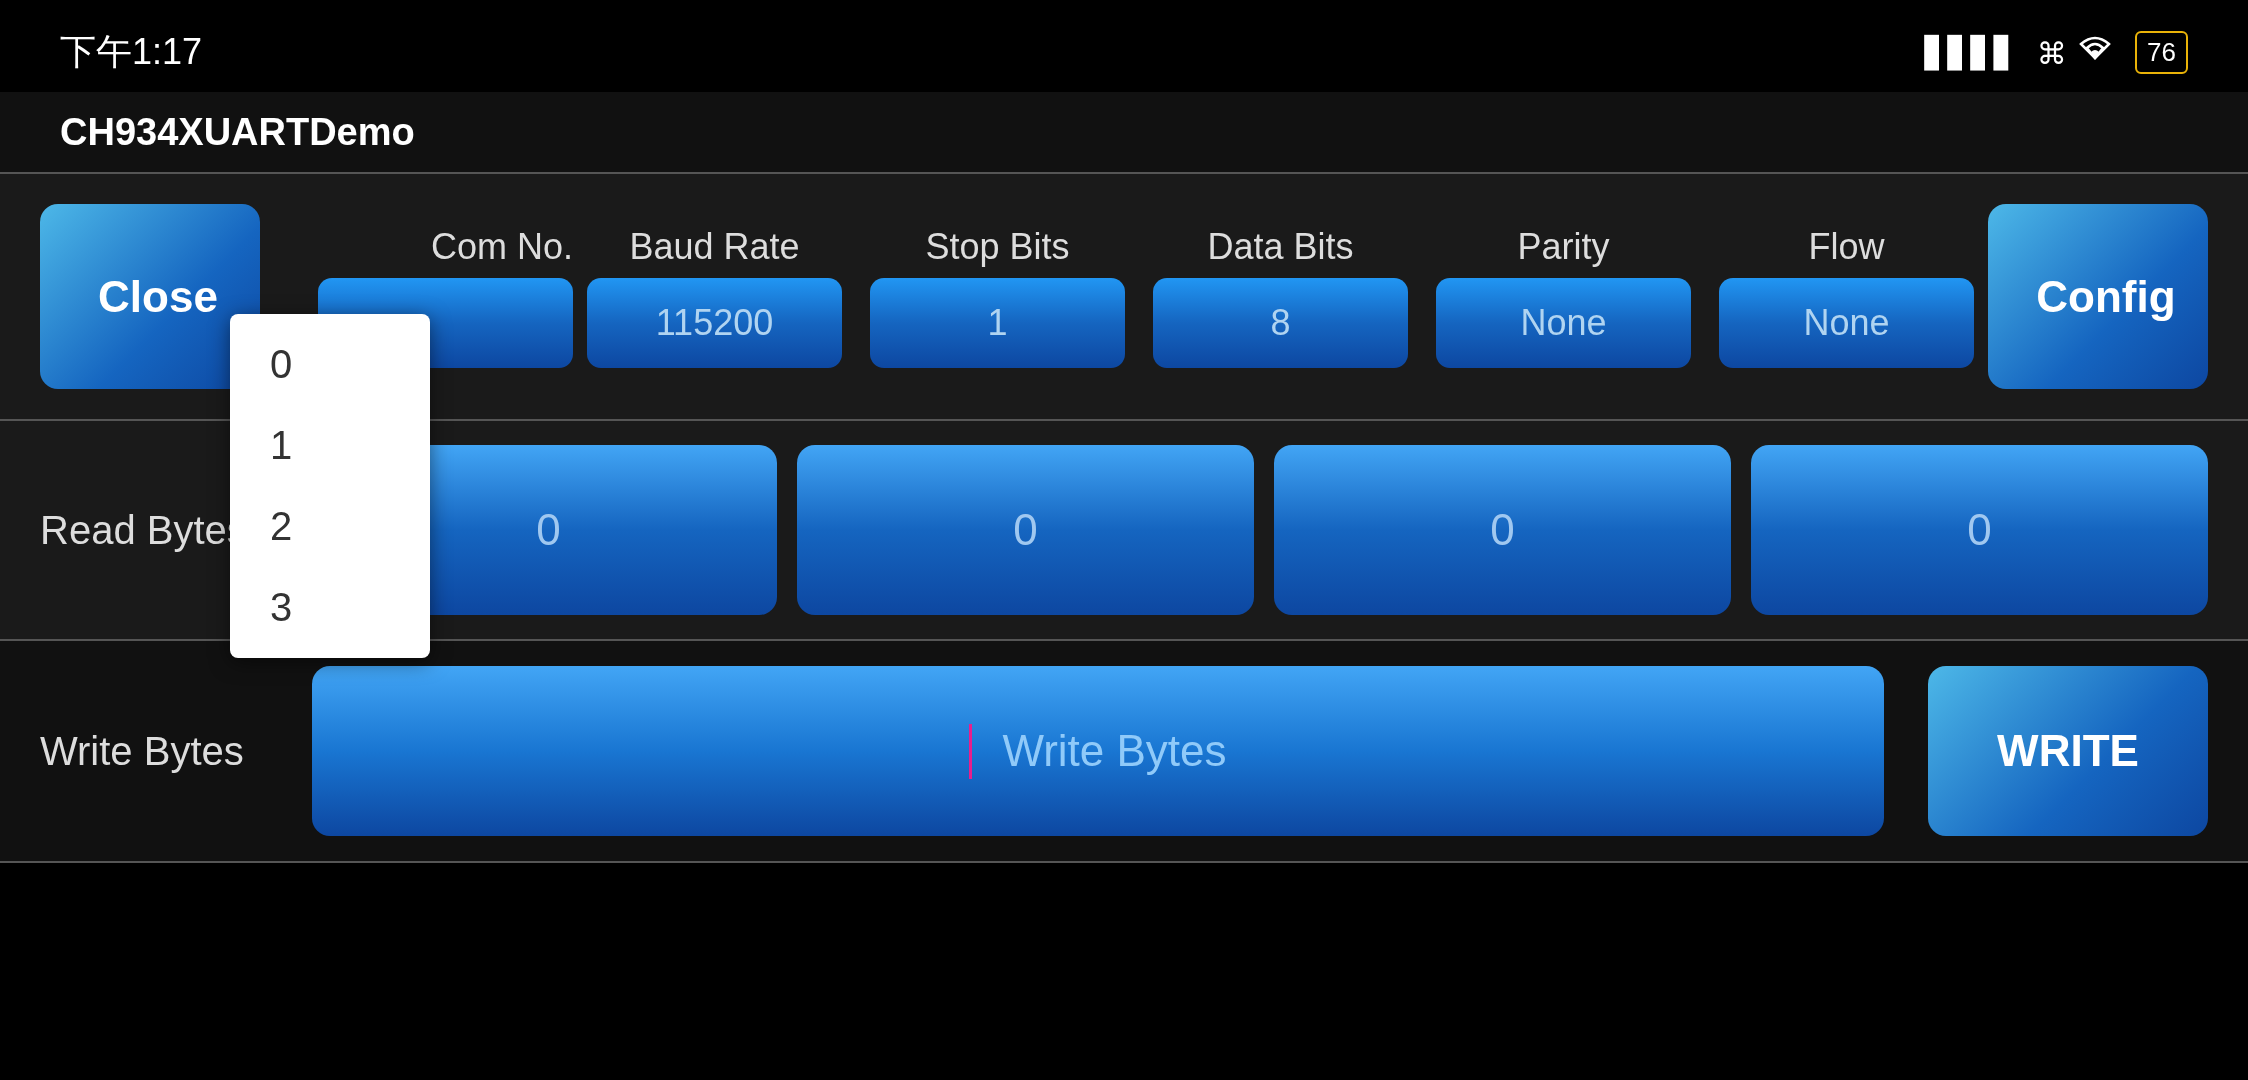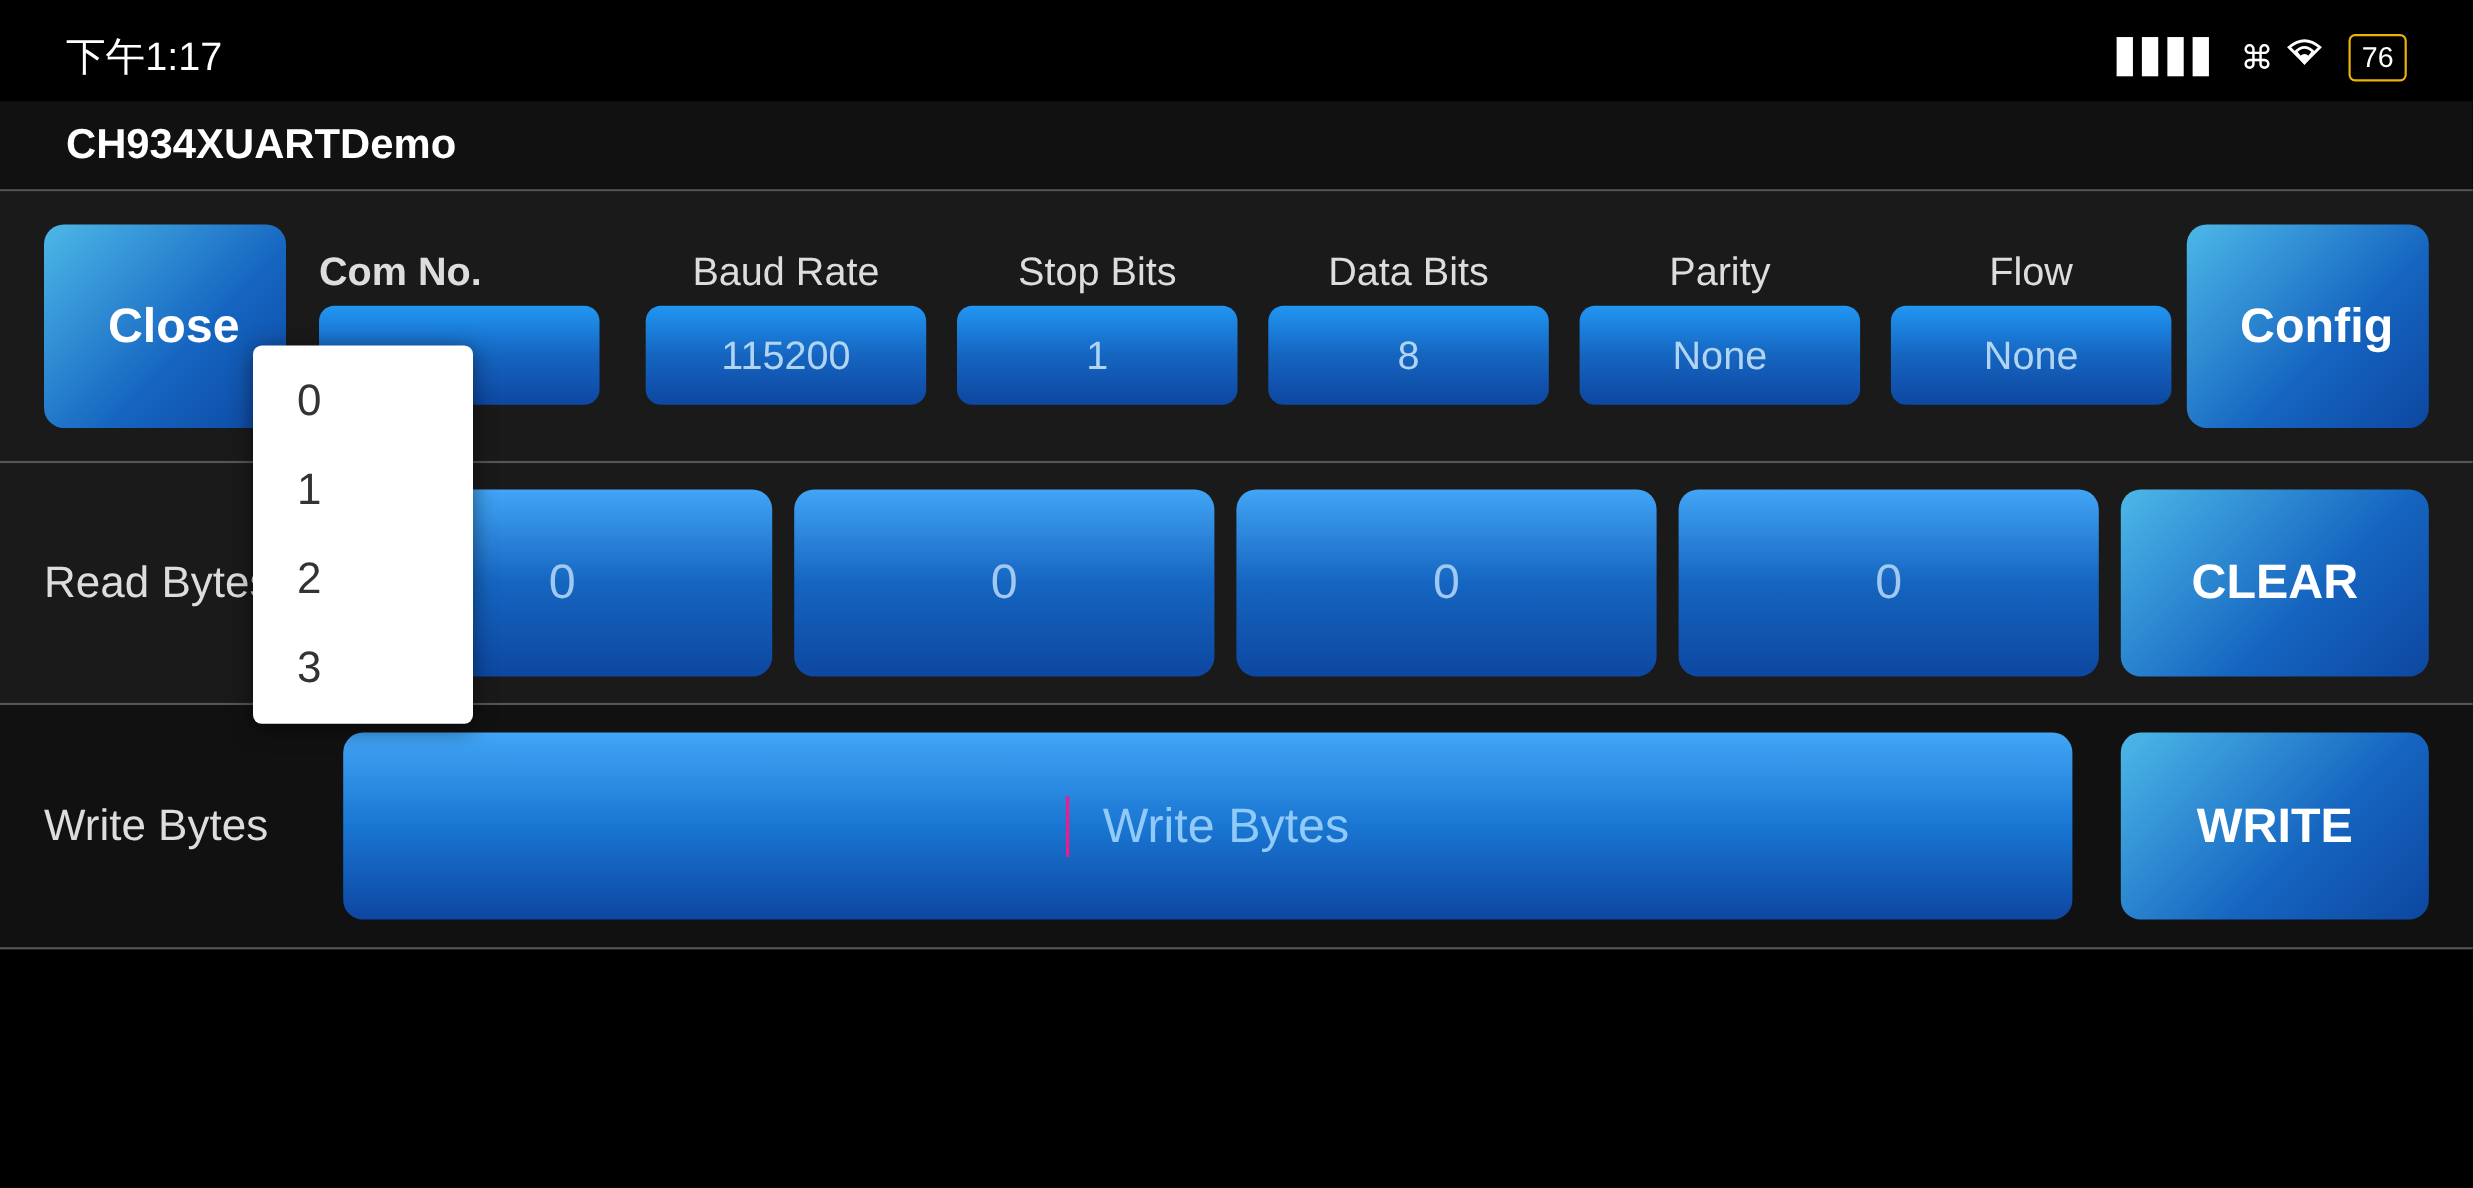--- a/index.html
+++ b/index.html
@@ -242,24 +242,23 @@
       border: none;
       border-radius: 18px;
       color: #fff;
       font-weight: 700;
       cursor: pointer;
       margin-left: 32px;
     }
 
     .controls-row .com-no-group {
       display: flex;
-      align-items: flex-start;
+      align-items: flex-end;
       width: 280px;
       margin-left: 30px;
-      font-weight: bold;
     }
   </style>
 </head>
 <body>
 
 <div class="status-bar">
   <span class="status-time">下午1:17</span>
   <div class="status-icons">
     <span class="signal-icon">▋▋▋▋</span>
     <span class="wifi-icon">⌘
@@ -343,21 +342,20 @@
     </div>
     <div class="read-value-box">
       <span>0</span>
     </div>
     <div class="read-value-box">
       <span>0</span>
     </div>
     <div class="read-value-box">
       <span>0</span>
     </div>
-    <button class="clear-btn">CLEAR</button>
   </div>
 
   <div class="write-row">
     <span class="write-label">Write Bytes</span>
     <div class="write-input-box">
       <div class="cursor-line"></div>
       <span class="write-input-text">Write Bytes</span>
     </div>
     <button class="write-btn">WRITE</button>
   </div>

